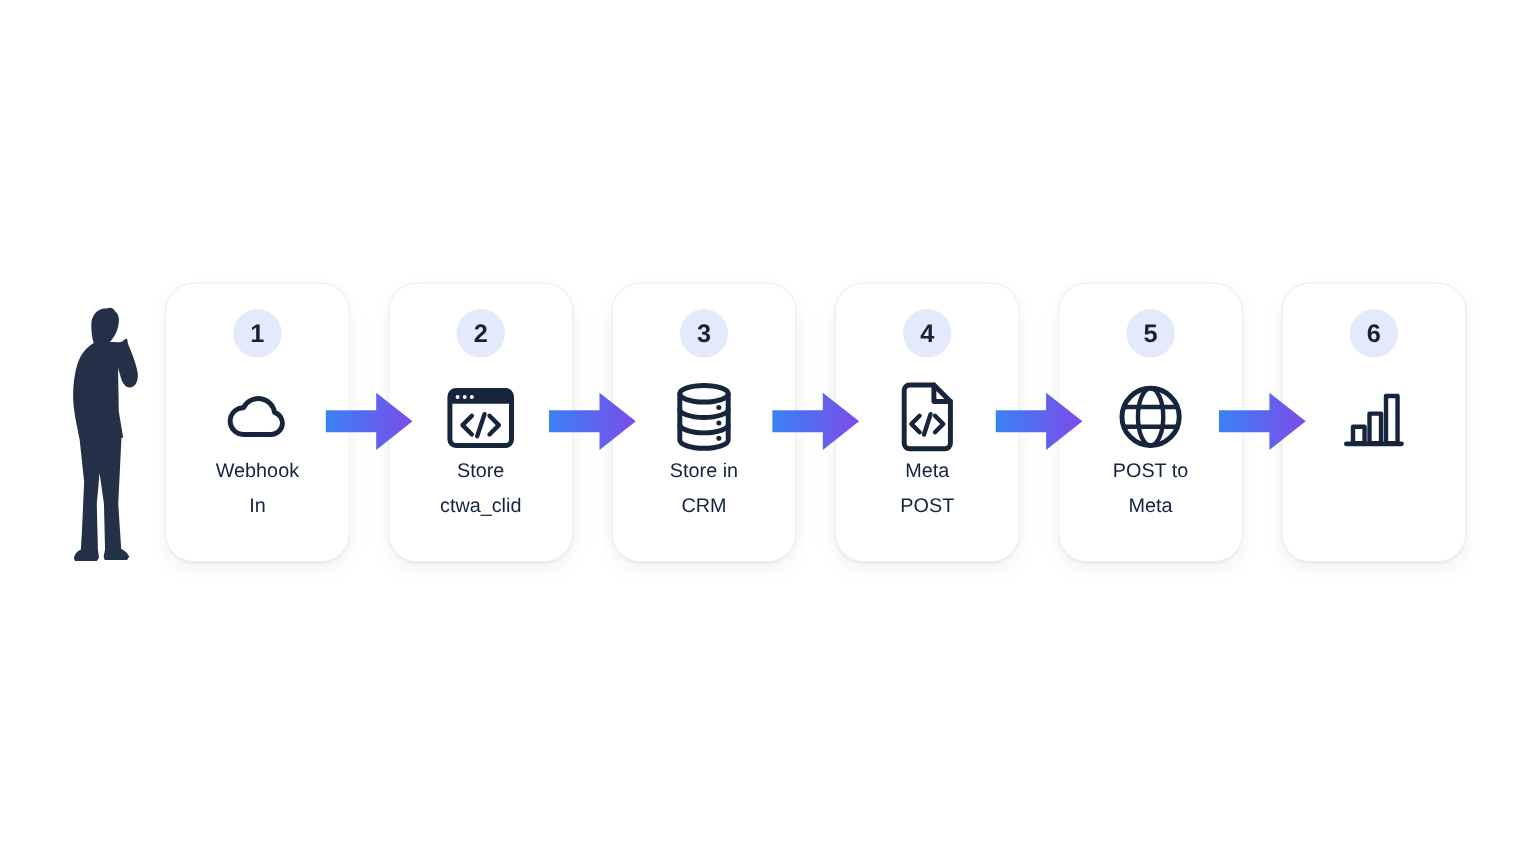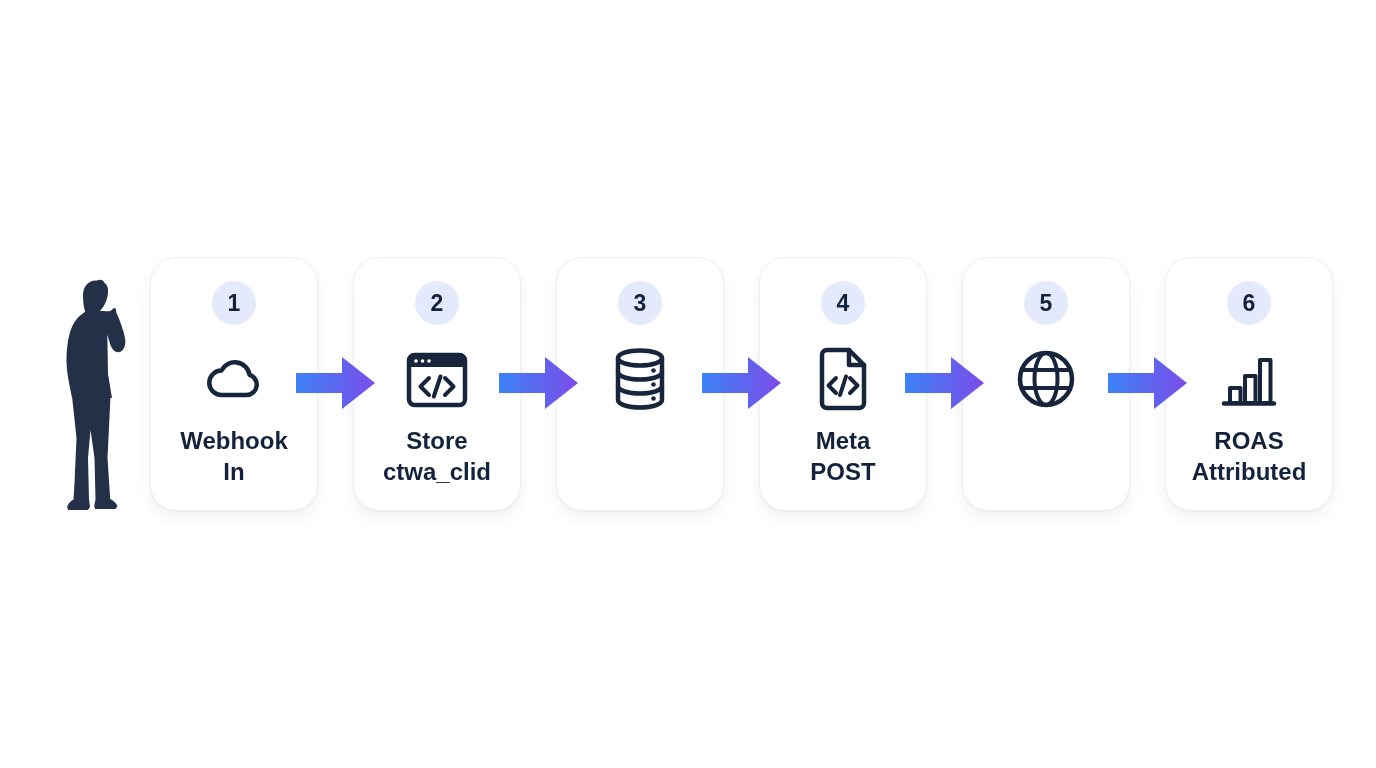--- a/index.html
+++ b/index.html
@@ -29,22 +29,22 @@
     background:var(--badge-bg);color:var(--text);
     font-size:23px;font-weight:700;
     display:flex;align-items:center;justify-content:center;
   }
   .icon-wrap{margin-top:20px;height:68px;display:flex;align-items:center;justify-content:center;}
   .icon-wrap svg{width:64px;height:64px;}
   .st{fill:none;stroke:var(--icon-stroke);stroke-width:4.5;stroke-linejoin:round;stroke-linecap:round;}
   .st2{fill:none;stroke:var(--icon-stroke);stroke-width:4;stroke-linejoin:round;stroke-linecap:round;}
   .fillnavy{fill:var(--icon-stroke);}
   .label{
-    margin-top:12px;text-align:center;color:var(--text);
-    font-size:24px;font-weight:700;line-height:31px;
+    text-align:center;color:var(--text);
+    font-size:18px;font-weight:400;line-height:31px;
   }
   .arrow{position:absolute;top:356px;width:80px;height:54px;z-index:2;}
   .arrow svg{width:80px;height:54px;display:block;}
   .a1{left:296px;} .a2{left:499px;} .a3{left:702px;} .a4{left:905px;} .a5{left:1108px;}
 </style>
 </head>
 <body>
 
 <div class="stage">
 
@@ -108,20 +108,24 @@
         <svg viewBox="0 0 64 64" aria-hidden="true">
           <ellipse class="st" cx="32" cy="11" rx="22" ry="7.5"></ellipse>
           <path class="st" d="M10 11 v42 c0 4.1 9.8 7.5 22 7.5 s22 -3.4 22 -7.5 V11"></path>
           <path class="st" d="M10 25 c0 4.1 9.8 7.5 22 7.5 S54 29.1 54 25"></path>
           <path class="st" d="M10 39 c0 4.1 9.8 7.5 22 7.5 S54 43.1 54 39"></path>
           <circle class="fillnavy" cx="45.5" cy="23.5" r="2.3"></circle>
           <circle class="fillnavy" cx="45.5" cy="37.5" r="2.3"></circle>
           <circle class="fillnavy" cx="45.5" cy="51.5" r="2.3"></circle>
         </svg>
       </div>
+      <div class="label">
+        <div>Store in</div>
+        <div>CRM</div>
+      </div>
     </div>
 
     <div class="card">
       <div class="badge">4</div>
       <div class="icon-wrap">
         <svg viewBox="0 0 64 64" aria-hidden="true">
           <path class="st" d="M38 3 H16 a5 5 0 0 0 -5 5 v48 a5 5 0 0 0 5 5 h32 a5 5 0 0 0 5 -5 V18 Z"></path>
           <path class="st" d="M38 3 v15 h15"></path>
           <path class="st2" d="M25 31 l-7.5 7.5 7.5 7.5"></path>
           <path class="st2" d="M39 31 l7.5 7.5 -7.5 7.5"></path>
@@ -137,35 +141,35 @@
     <div class="card">
       <div class="badge">5</div>
       <div class="icon-wrap">
         <svg viewBox="0 0 64 64" aria-hidden="true">
           <circle class="st" cx="32" cy="32" r="26"></circle>
           <ellipse class="st2" cx="32" cy="32" rx="11.5" ry="26"></ellipse>
           <path class="st2" d="M8.6 23 H55.4"></path>
           <path class="st2" d="M8.6 41 H55.4"></path>
         </svg>
       </div>
+      <div class="label">
+        <div>POST to</div>
+        <div>Meta</div>
+      </div>
     </div>
 
     <div class="card">
       <div class="badge">6</div>
       <div class="icon-wrap">
         <svg viewBox="0 0 64 64" aria-hidden="true">
           <rect class="st2" x="13" y="41" width="10.5" height="15"></rect>
           <rect class="st2" x="28" y="29" width="10.5" height="27"></rect>
           <rect class="st2" x="43" y="13" width="10.5" height="43"></rect>
           <path class="st" d="M7 56.5 H57"></path>
         </svg>
-      </div>
-      <div class="label">
-        <div>ROAS</div>
-        <div>Attributed</div>
       </div>
     </div>
 
   </div>
 
   <div class="arrow a1">
     <svg viewBox="0 0 80 54" aria-hidden="true">
       <defs>
         <linearGradient id="arrowGrad" x1="0" y1="0" x2="1" y2="0">
           <stop offset="0" style="stop-color:var(--arrow-start)"></stop>

